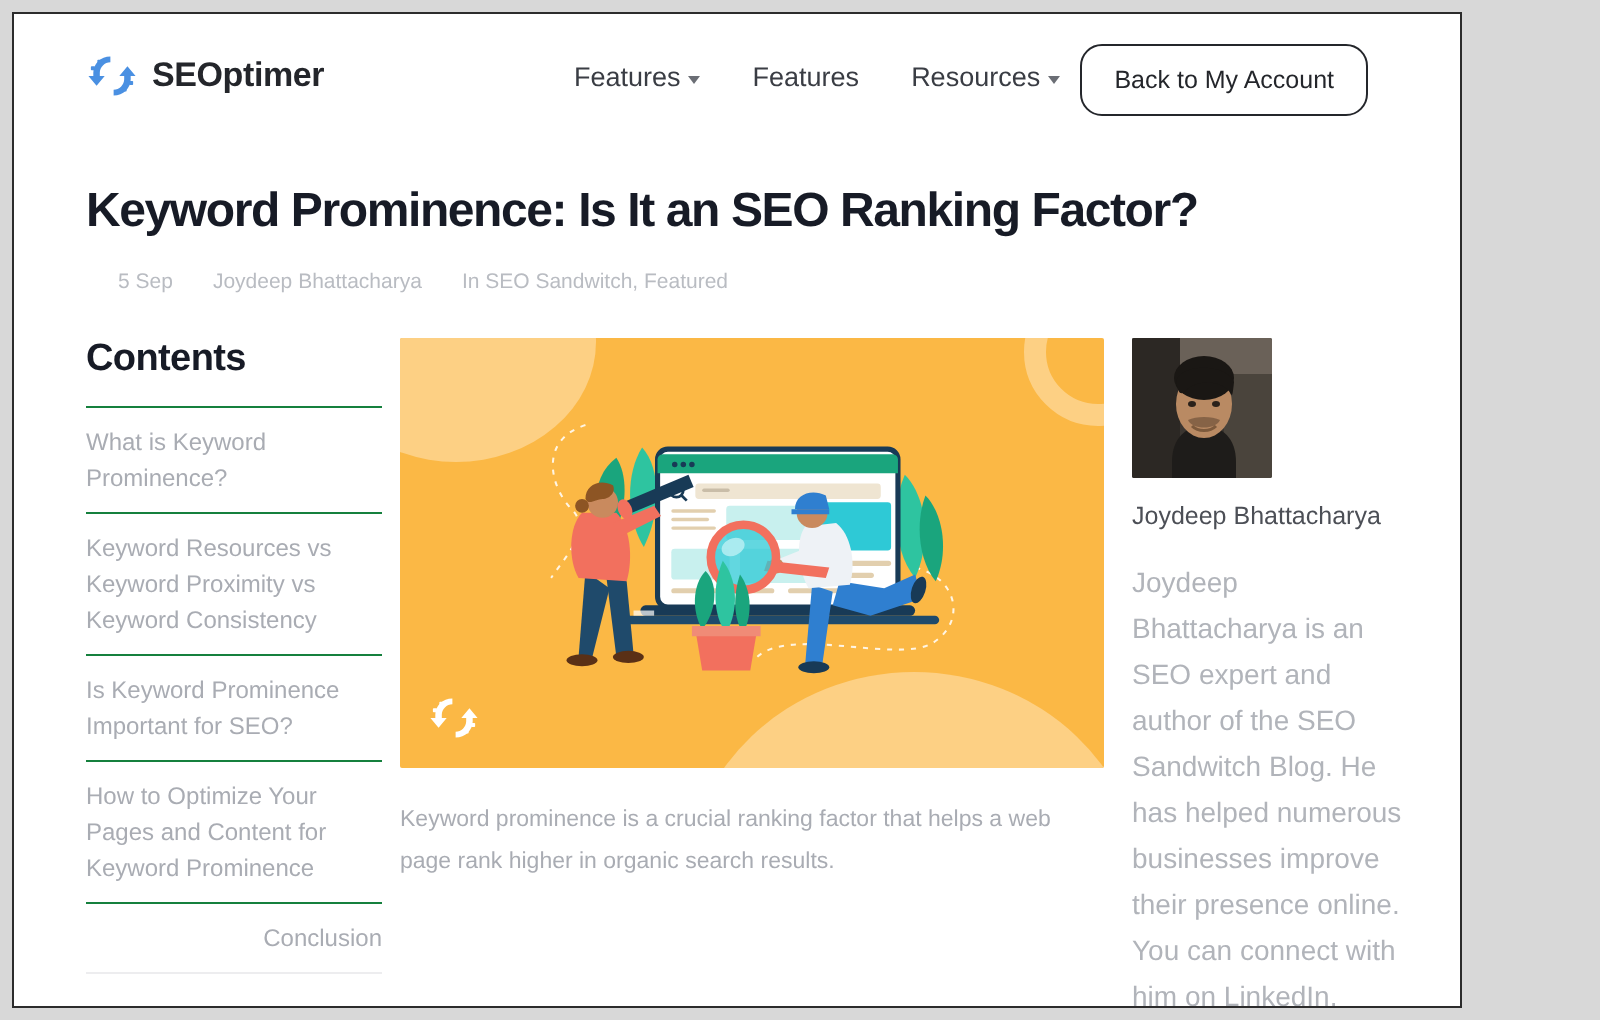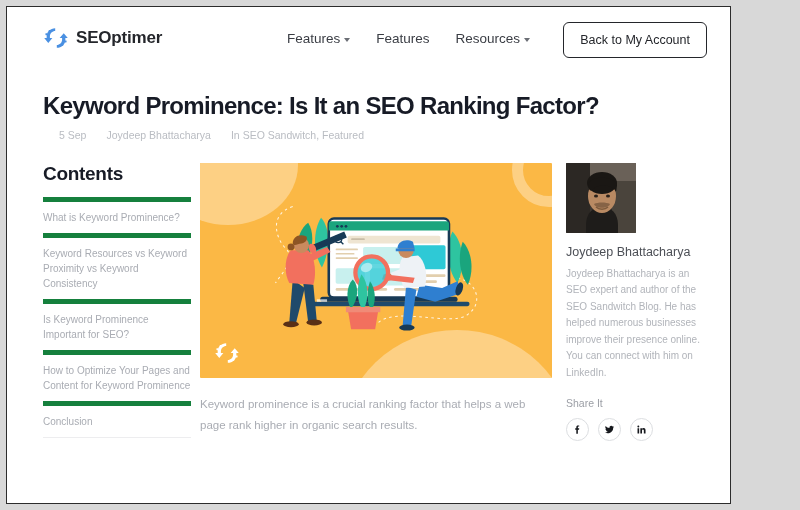--- a/index.html
+++ b/index.html
@@ -42,64 +42,64 @@
     cursor: pointer; white-space: nowrap;
   }
   .caret {
     width: 0; height: 0;
     border-left: 3.5px solid transparent;
     border-right: 3.5px solid transparent;
     border-top: 4px solid #6b6e75;
     display: inline-block; margin-top: 2px;
   }
   #account-btn {
-    position: absolute; right: 23px; top: 15px;
+    position: absolute; right: 46px; top: 15px;
     border: 1px solid #24262b;
-    border-radius: 6px;
+    border-radius: 11px;
     padding: 10px 16px;
     font-size: 12.5px; color: #24262b;
     background: #fff; cursor: pointer;
     font-family: "Liberation Sans", sans-serif;
     white-space: nowrap;
     margin-left: 28px;
   }
 
   
   #title-block { padding: 18px 36px 0 36px; }
   #page-title {
     font-size: 24px; line-height: 1.23;
     font-weight: bold; color: #171b26;
     letter-spacing: -0.7px;
     max-width: 660px;
   }
   #meta-row {
-    margin-top: 8px; margin-left: 16px;
+    margin-top: 14px; margin-left: 16px;
     display: flex; align-items: center; gap: 20px;
     font-size: 10.5px; color: #b9bcc2;
   }
 
   
   #body-cols {
     display: flex;
     padding: 22px 29px 0 36px;
     gap: 0;
   }
   #toc-col { width: 148px; flex: 0 0 148px; }
   #toc-title {
     font-size: 19px; font-weight: bold; color: #171b26;
     letter-spacing: -0.3px; margin-bottom: 12px;
   }
   .toc-item {
-    font-size: 10px; line-height: 1.5;
+    font-size: 12px; line-height: 1.5;
     color: #a9acb3;
     padding: 8px 0 8px 0;
-    border-top: 5px solid #15803d;
+    border-top: 1px solid #15803d;
     cursor: pointer;
   }
-  .toc-item:last-child { border-bottom: 1px solid #ededef; }
+  .toc-item:last-child { border-bottom: 1px solid #ededef; text-align: right; }
 
   #center-col {
     flex: 1 1 auto;
     padding-left: 9px; padding-right: 14px;
   }
   #hero {
     position: relative;
     width: 100%; height: 215px;
     background: #fbb845;
     overflow: hidden;
@@ -138,22 +138,22 @@
   #avatar {
     width: 70px; height: 70px;
     display: block; border-radius: 1px;
     overflow: hidden;
   }
   #author-name {
     margin-top: 12px;
     font-size: 12.5px; color: #4c4f56;
   }
   #author-bio {
-    margin-top: 7px;
-    font-size: 10px; line-height: 1.65;
+    margin-top: 15px;
+    font-size: 14px; line-height: 1.65;
     color: #b1b4ba;
   }
   #share-label {
     margin-top: 16px;
     font-size: 10.5px; color: #9b9ea5;
   }
   #share-row {
     margin-top: 9px;
     display: flex; gap: 9px;
   }

